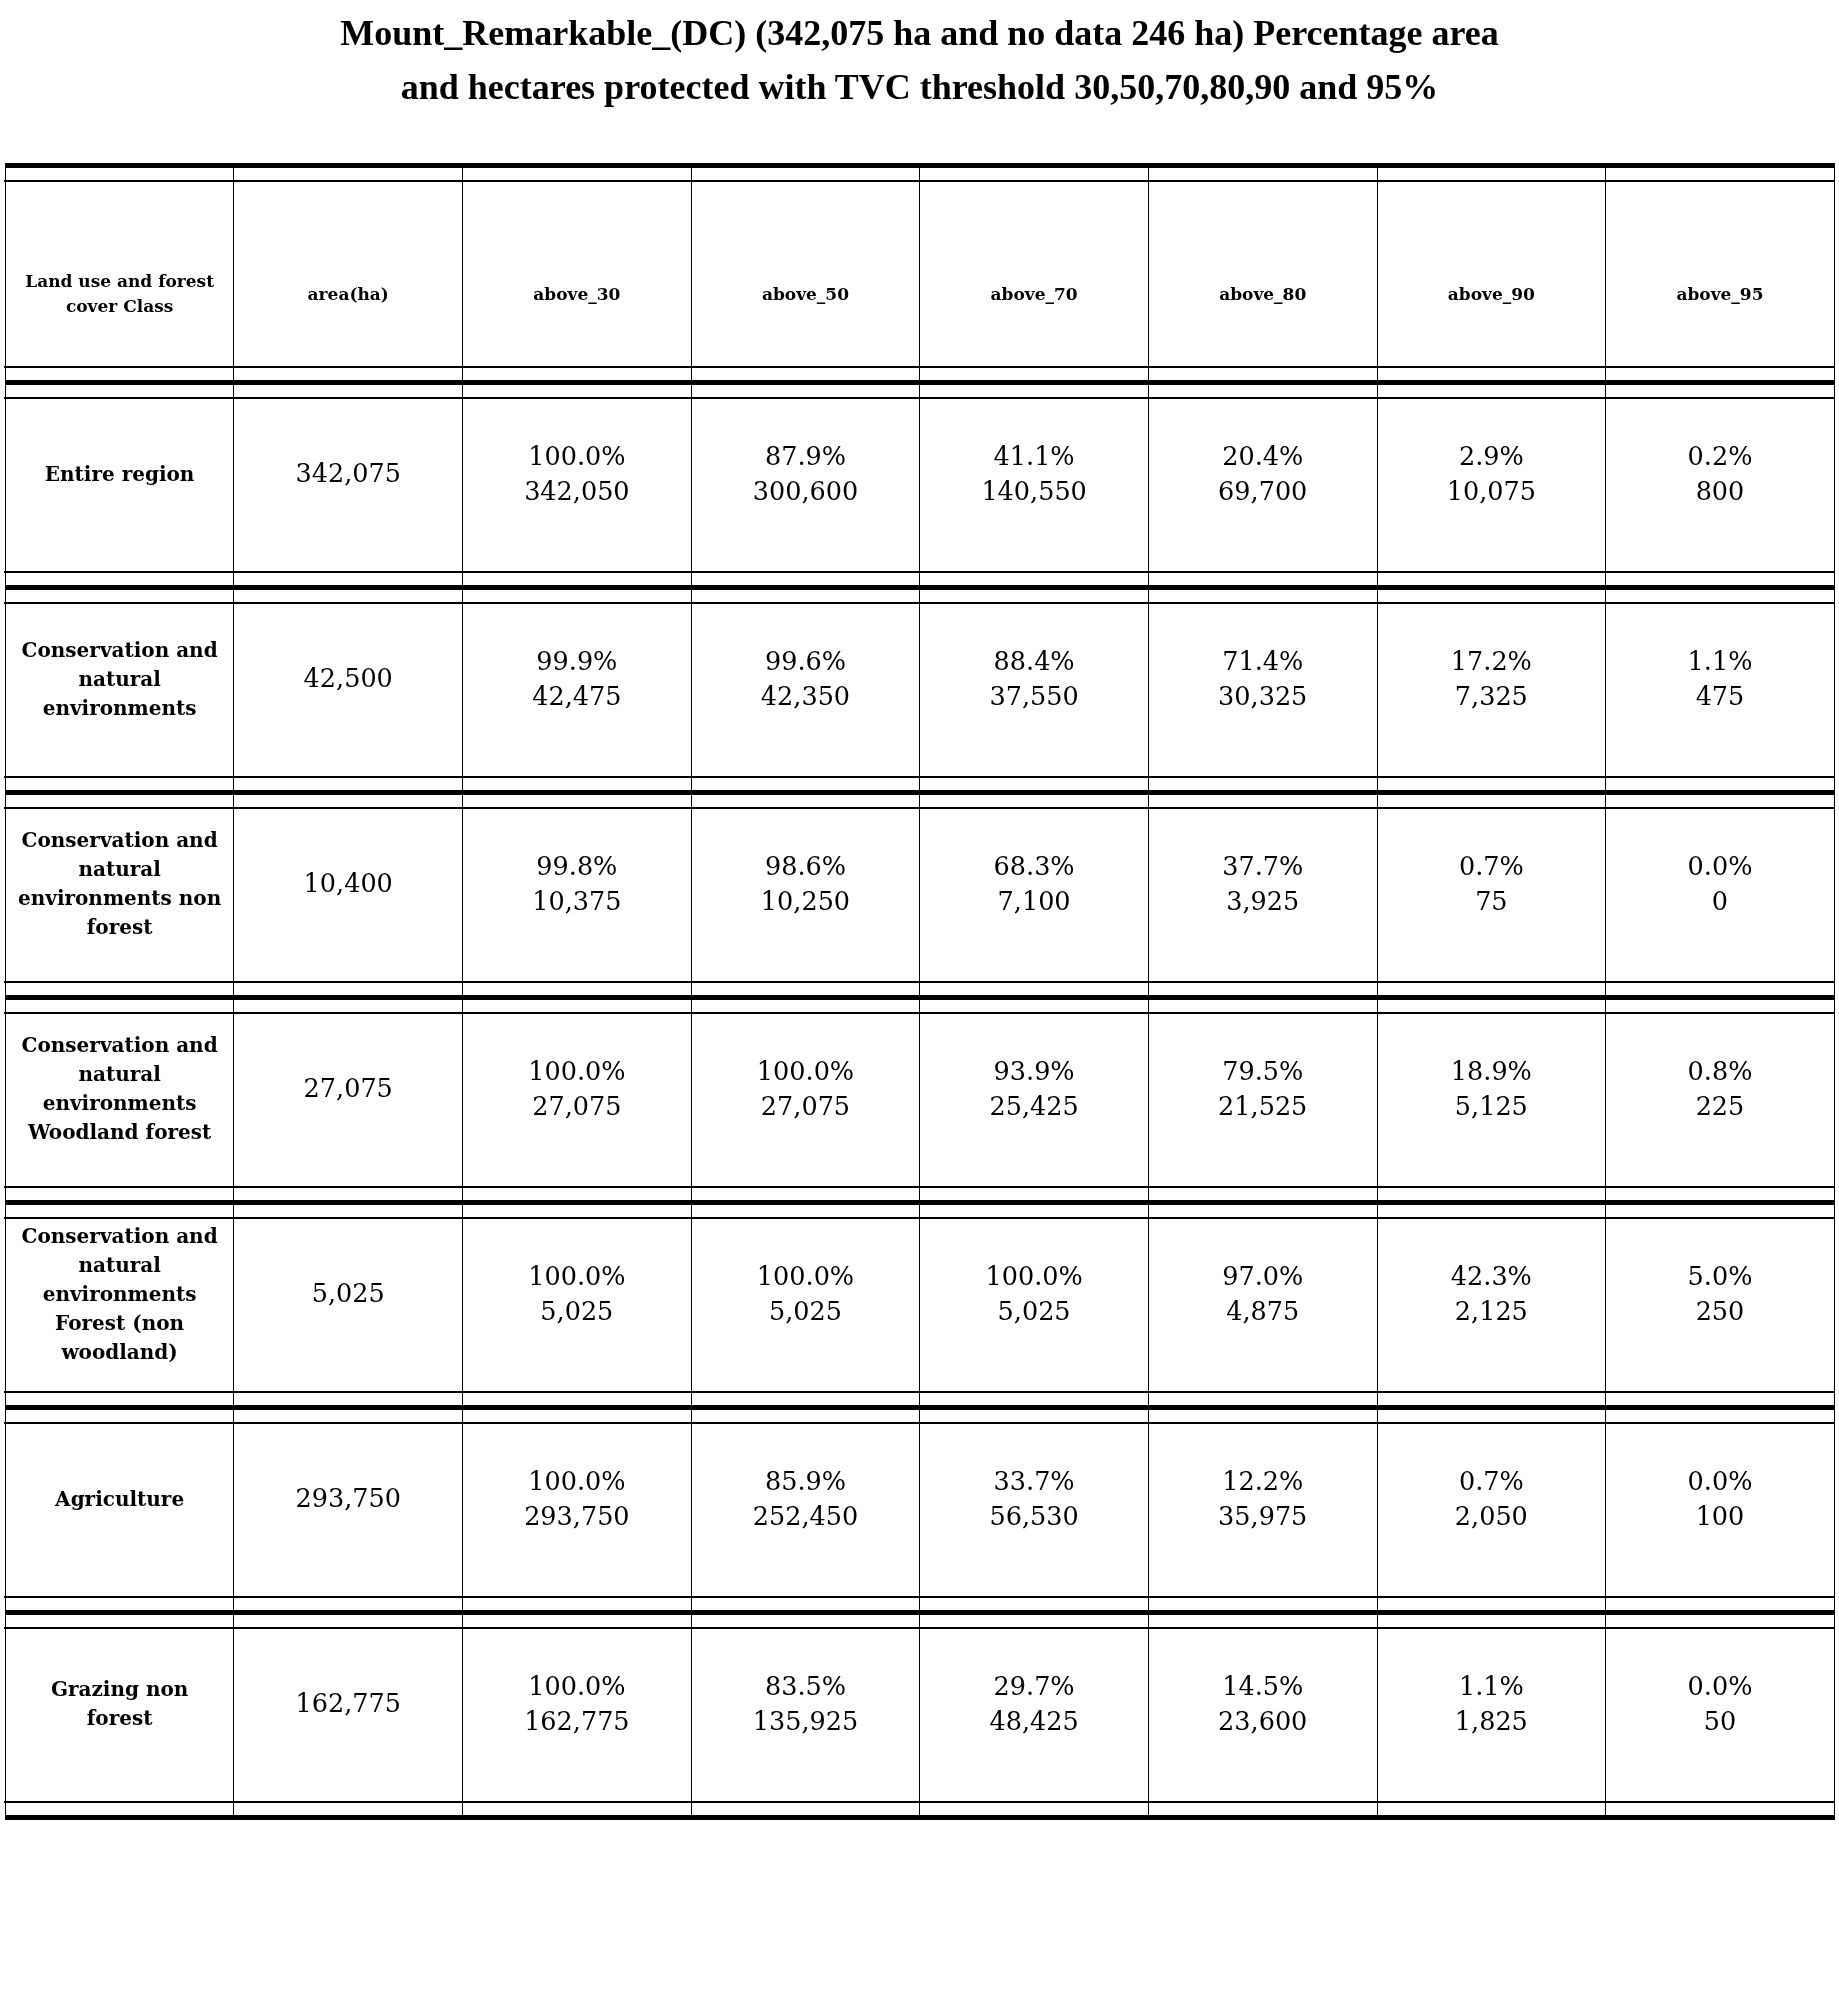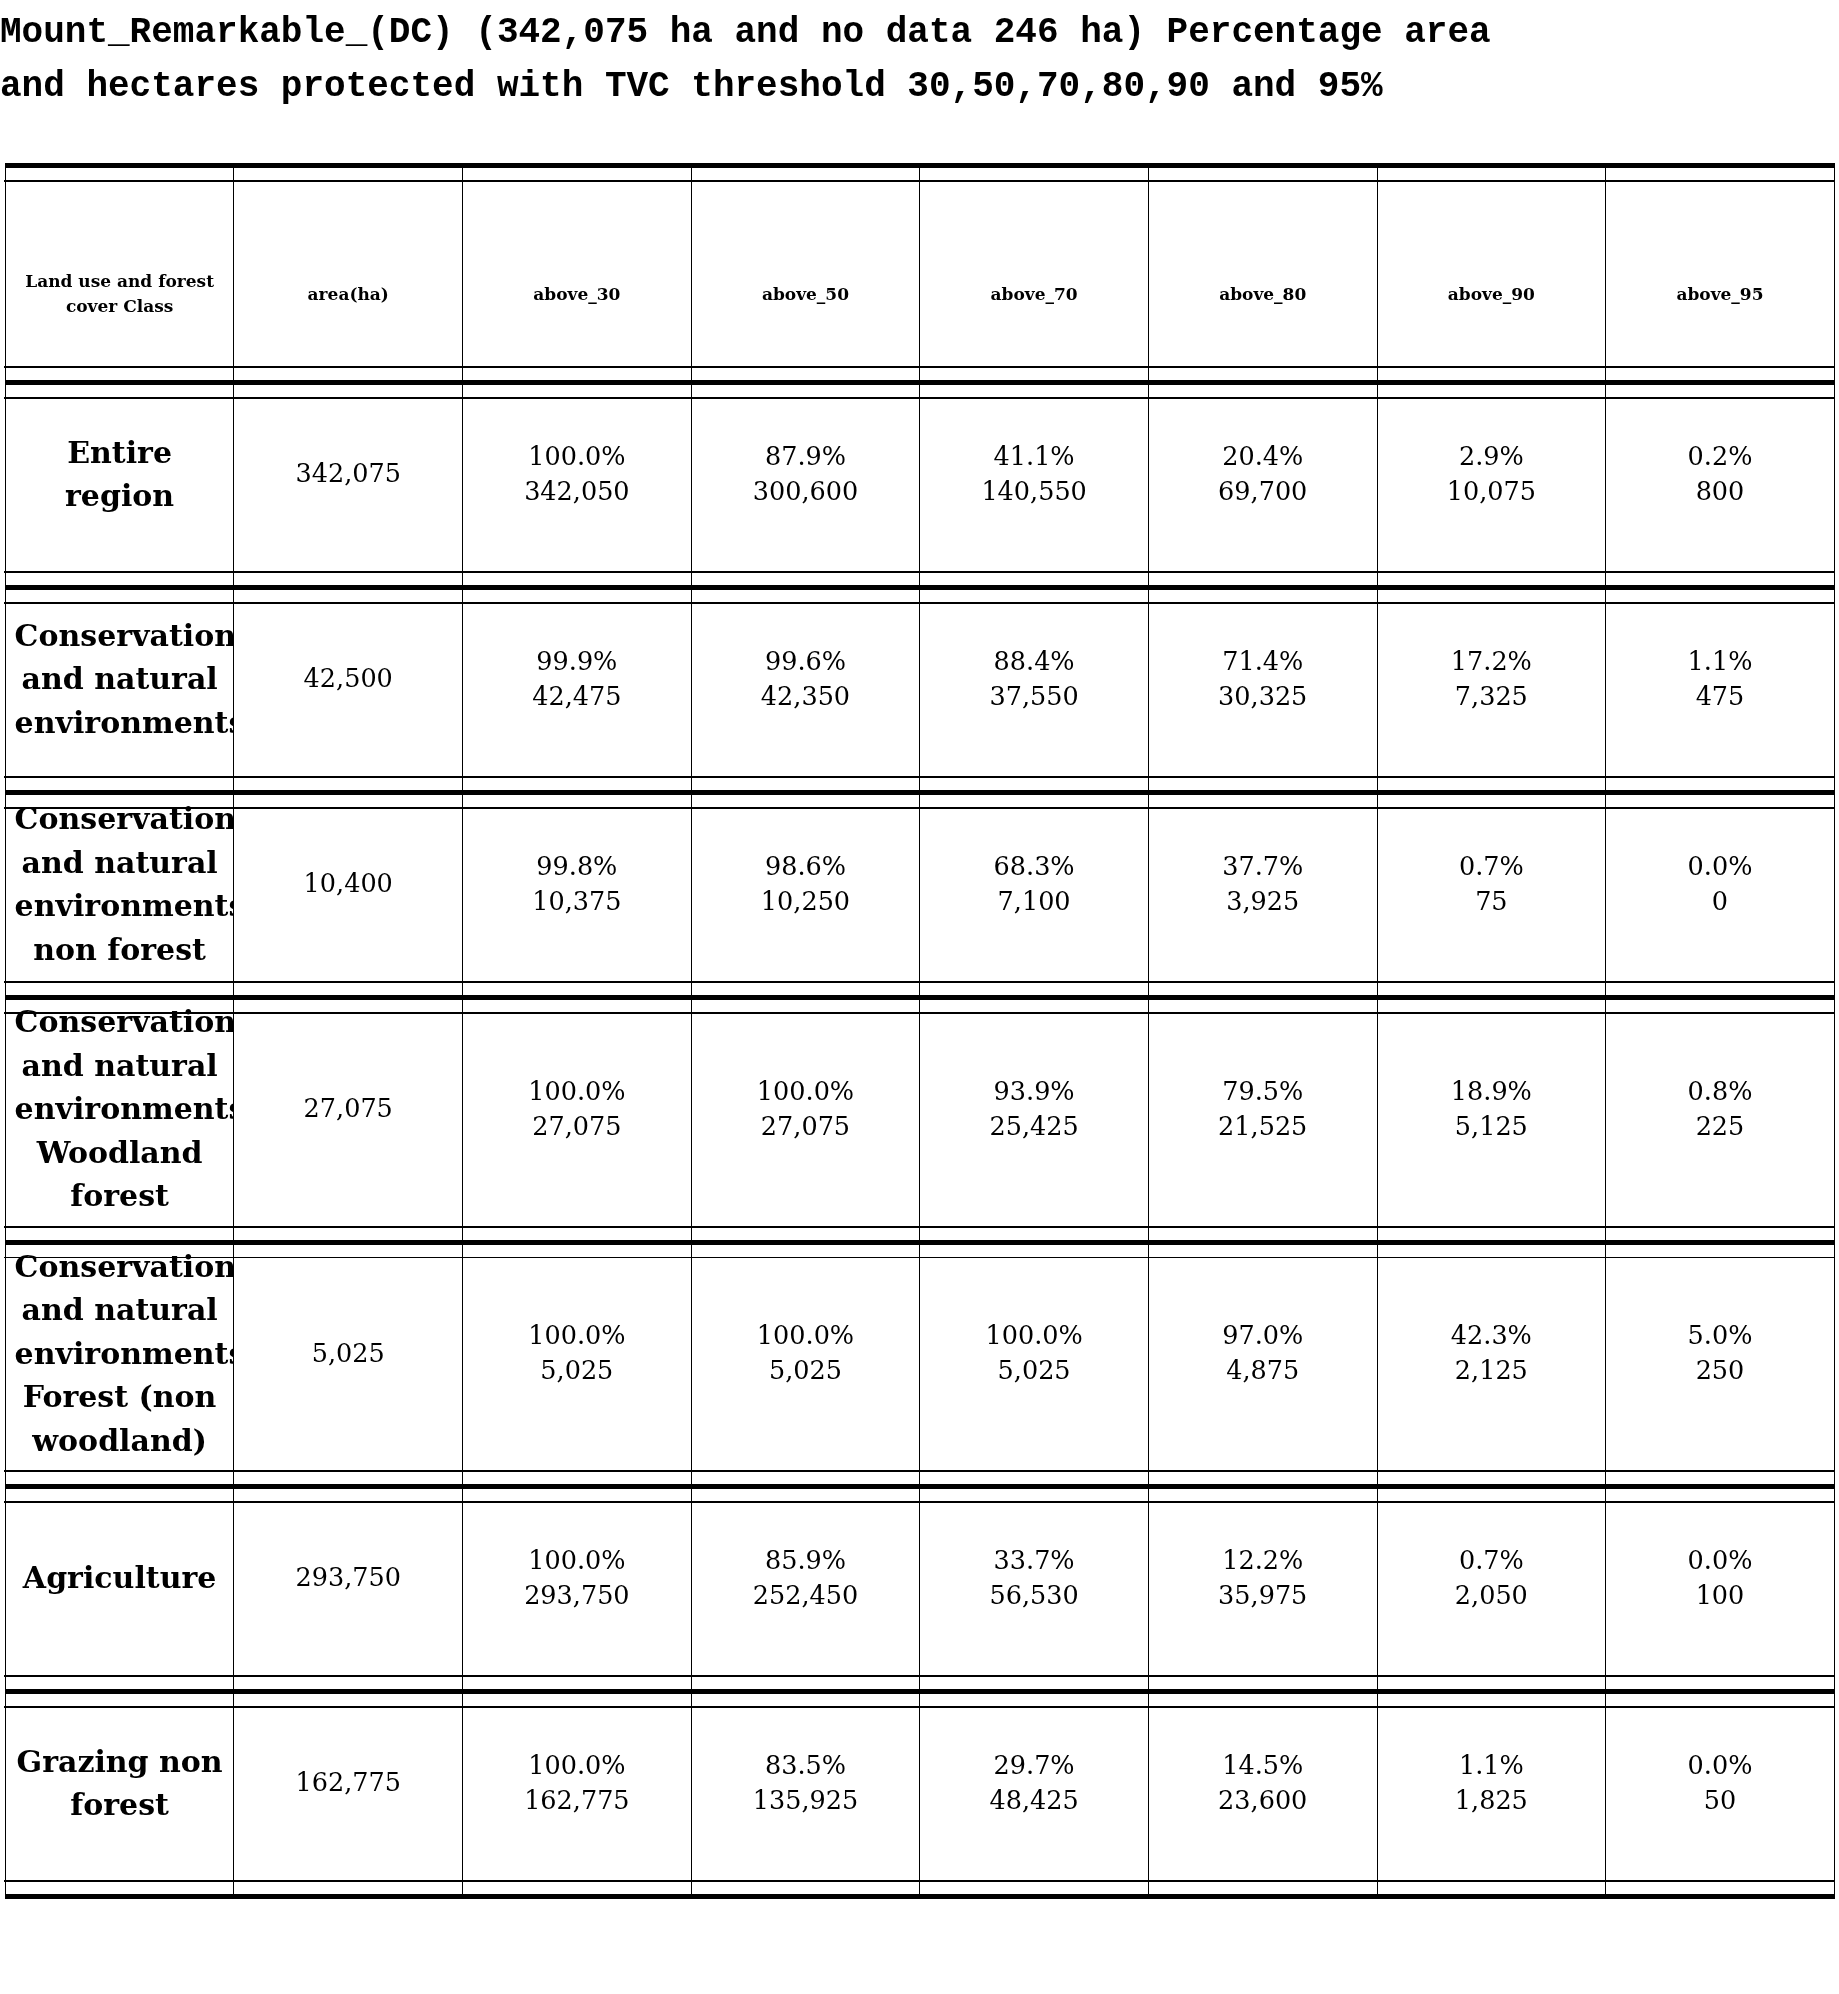--- a/index.html
+++ b/index.html
@@ -1,34 +1,34 @@
 <!DOCTYPE html>
 <html style="font-size:6.4px"><head>
 <meta charset="utf-8">
 <style>
   html,body{margin:0;padding:0;background:#fff;}
   body{width:1839px;height:2549px;position:relative;font-family:"DejaVu Serif",serif;color:#000;}
 
   
-  .title-wrap{position:absolute;top:5.6px;left:0;width:100%;text-align:left;
-    font-family:Liberation Mono, monospace;font-weight:bold;font-size:36px;line-height:1.5;}
+  .title-wrap{position:absolute;top:5.6px;left:0;width:100%;text-align:center;
+    font-family:Liberation Serif, serif;font-weight:bold;font-size:36px;line-height:1.5;}
 
   
   table.tvc{position:absolute;top:163px;left:4.8px;width:1830px;border-collapse:collapse;table-layout:fixed;}
   table.tvc col{width:12.5%;}
   table.tvc th,table.tvc td{
     border:1.6px solid #000;border-top-width:5.6px;border-bottom-width:5.6px;
     text-align:center;vertical-align:middle;position:relative;background:#fff;}
   
   table.tvc th::before,table.tvc td::before{content:"";position:absolute;left:-1.6px;right:-1.6px;top:12px;height:1.6px;background:#000;}
   table.tvc th::after,table.tvc td::after{content:"";position:absolute;left:-1.6px;right:-1.6px;bottom:12px;height:1.6px;background:#000;}
   thead tr{height:217px;}
   tbody tr{height:205px;}
   thead th{font-weight:bold;font-size:17px;line-height:1.45;padding:40px 5.6px 0;}
-  tbody th{font-weight:bold;font-size:30px;line-height:1.45;padding:0 8.8px 22px;}
+  tbody th{font-weight:bold;font-size:20px;line-height:1.45;padding:0 8.8px 22px;}
   tbody td{font-size:25.5px;line-height:1.38;padding:0 4px 22px;white-space:pre-line;}
 </style>
 </head>
 <body>
 
 <div class="title-wrap">
   <div>Mount_Remarkable_(DC) (342,075 ha and no data 246 ha) Percentage area</div>
   <div>and hectares protected with TVC threshold 30,50,70,80,90 and 95%</div>
 </div>
 

